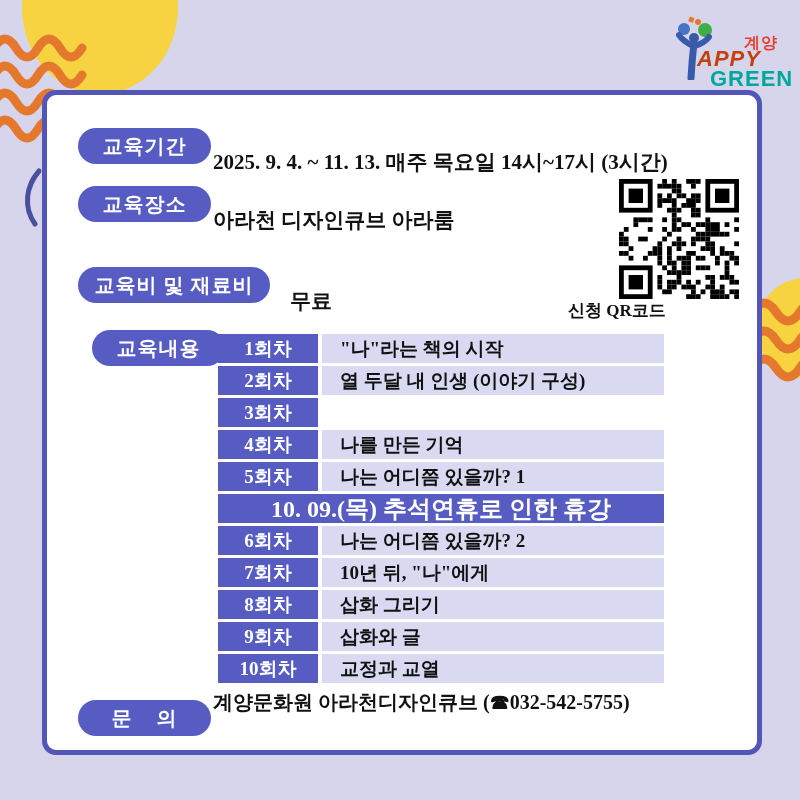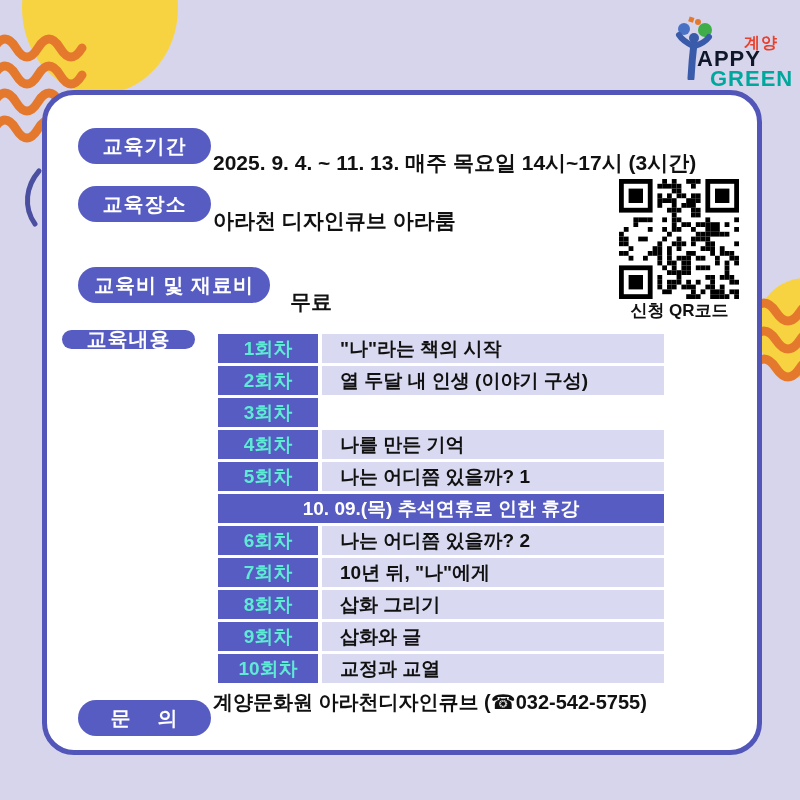--- a/index.html
+++ b/index.html
@@ -13,46 +13,46 @@
   
   #deco-svg{position:absolute;left:0;top:0;width:800px;height:800px;z-index:1;}
   
   .logo{left:672px;top:16px;width:122px;height:74px;z-index:3;}
   .logo .region{position:absolute;left:72px;top:17px;font-size:16px;font-weight:bold;letter-spacing:1px;}
   .logo .l1{position:absolute;left:25px;top:30px;font-size:22px;font-weight:bold;letter-spacing:1px;}
   .logo .l2{position:absolute;left:38px;top:50px;font-size:22px;font-weight:bold;letter-spacing:1px;}
   
   .card{
     left:42px;top:90px;width:710px;height:655px;z-index:2;
-    background:#fff;border:5px solid #5156B8;border-radius:32px;
+    background:#fff;border:5px solid #5156B8;border-radius:14px;font-family:Liberation Serif, serif;
   }
   .pill{
     position:absolute;background:#575CC3;color:#fff;border-radius:20px;
     display:flex;align-items:center;justify-content:center;
     font-weight:bold;font-size:20px;white-space:pre;letter-spacing:1px;
   }
   .btxt{position:absolute;font-weight:bold;font-size:20px;line-height:31px;white-space:nowrap;margin-top:16px;}
   
   .table{position:absolute;left:171px;top:239px;width:446px;}
   .trow{display:flex;height:29px;margin-bottom:3px;}
   .tsession{
-    width:100px;background:#575CC3;color:#5eead4;font-weight:bold;font-size:19px;
+    width:100px;background:#575CC3;color:#ffffff;font-weight:bold;font-size:19px;
     display:flex;align-items:center;justify-content:center;flex:none;
   }
   .ttopic{
     flex:1;margin-left:4px;background:#D9DAF1;font-weight:bold;font-size:19px;
     display:flex;align-items:center;padding-left:18px;white-space:nowrap;
   }
   .tnotice{
-    width:100%;background:#575CC3;color:#fff;font-weight:bold;font-size:19px;
+    width:100%;background:#575CC3;color:#fff;font-weight:bold;font-size:24px;
     display:flex;align-items:center;justify-content:center;
   }
   
   .qr{position:absolute;left:572px;top:84px;width:120px;height:120px;}
-  .qr-caption{position:absolute;left:545px;top:204px;width:175px;text-align:center;
+  .qr-caption{position:absolute;left:521px;top:204px;width:175px;text-align:left;
     font-size:17px;font-weight:600;}
 </style>
 </head>
 <body>
 
 <svg id="deco-svg" viewBox="0 0 800 800">
 
   <ellipse cx="100" cy="8" rx="78" ry="86" fill="#F8D341"></ellipse>
 
   <g fill="none" stroke="#E4792D" stroke-width="9" stroke-linecap="round">
@@ -78,21 +78,21 @@
     <rect x="17" y="1" width="5" height="5" fill="#E4792D" transform="rotate(18 19 3)"></rect>
     <circle cx="26" cy="6" r="3" fill="#E4792D"></circle>
     <circle cx="12" cy="13" r="6" fill="#4A72C4"></circle>
     <circle cx="33" cy="14" r="7" fill="#3FAE49"></circle>
     <circle cx="22" cy="22" r="5" fill="#3A5BA9"></circle>
     <path d="M 22 27 C 22 27 20 44 19 62" fill="none" stroke="#3A5BA9" stroke-width="7" stroke-linecap="round"></path>
     <path d="M 21 30 C 15 27 10 24 7 19" fill="none" stroke="#3A5BA9" stroke-width="6" stroke-linecap="round"></path>
     <path d="M 23 30 C 29 28 34 25 37 21" fill="none" stroke="#3A5BA9" stroke-width="6" stroke-linecap="round"></path>
   </svg>
   <span class="region" style="color:#E8402C;">계양</span>
-  <span class="l1" style="color:#0f172a;">APPY</span>
+  <span class="l1" style="color:#c2410c;font-style:italic;">APPY</span>
   <span class="l2" style="color:#00A79D;">GREEN</span>
 </div>
 
 <div class="abs card">
 
   <div class="pill" style="left:31px;top:33px;width:133px;height:36px;">교육기간</div>
   <div class="btxt" style="left:166px;top:36px;font-size:21px;">2025. 9. 4. ~ 11. 13. 매주 목요일 14시~17시 (3시간)</div>
 
   <div class="pill" style="left:31px;top:91px;width:133px;height:36px;">교육장소</div>
   <div class="btxt" style="left:166px;top:94px;font-size:21px;">아라천 디자인큐브 아라룸</div>
@@ -300,21 +300,21 @@
       <rect x="96" y="9.6" width="14.399999999999999" height="14.399999999999999" fill="#000"></rect>
       <rect x="0" y="86.39999999999999" width="33.6" height="33.6" fill="#000"></rect>
       <rect x="4.8" y="91.2" width="24" height="24" fill="#fff"></rect>
       <rect x="9.6" y="96" width="14.399999999999999" height="14.399999999999999" fill="#000"></rect>
     </svg>
   <div class="qr-caption">신청 QR코드</div>
 
   <div class="pill" style="left:31px;top:172px;width:192px;height:36px;">교육비 및 재료비</div>
   <div class="btxt" style="left:243px;top:175px;font-size:21px;">무료</div>
 
-  <div class="pill" style="left:15px;top:235px;width:133px;height:19px;">교육내용</div>
+  <div class="pill" style="left:45px;top:235px;width:133px;height:36px;">교육내용</div>
 
   <div class="table" id="schedule-table">
       <div class="trow">
         <div class="tsession">1회차</div>
         <div class="ttopic">"나"라는 책의 시작</div>
       </div>
       <div class="trow">
         <div class="tsession">2회차</div>
         <div class="ttopic">열 두달 내 인생 (이야기 구성)</div>
       </div>

